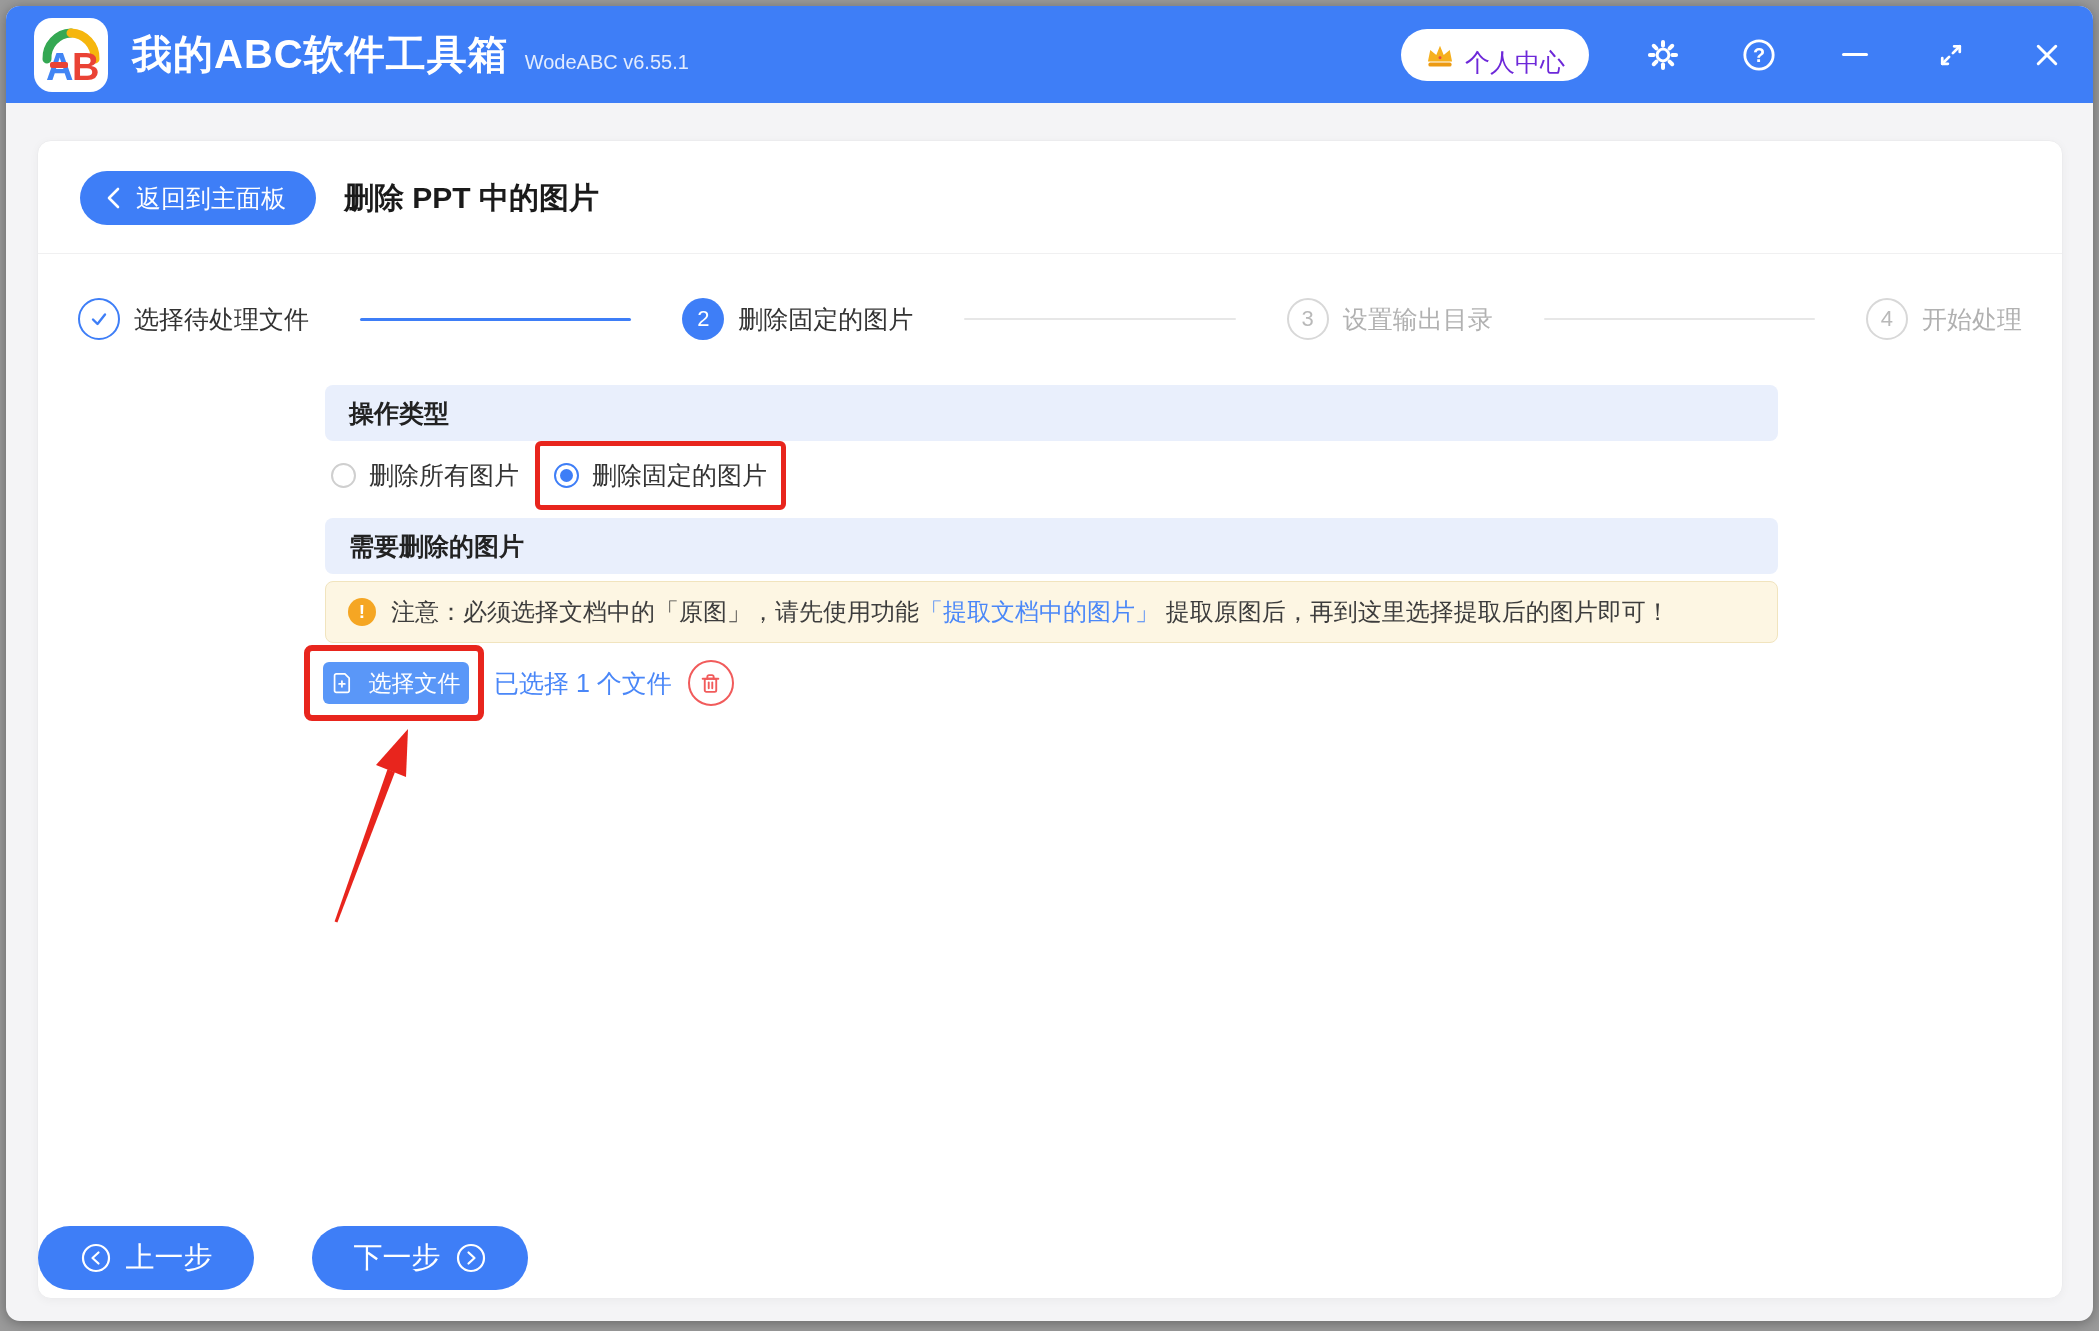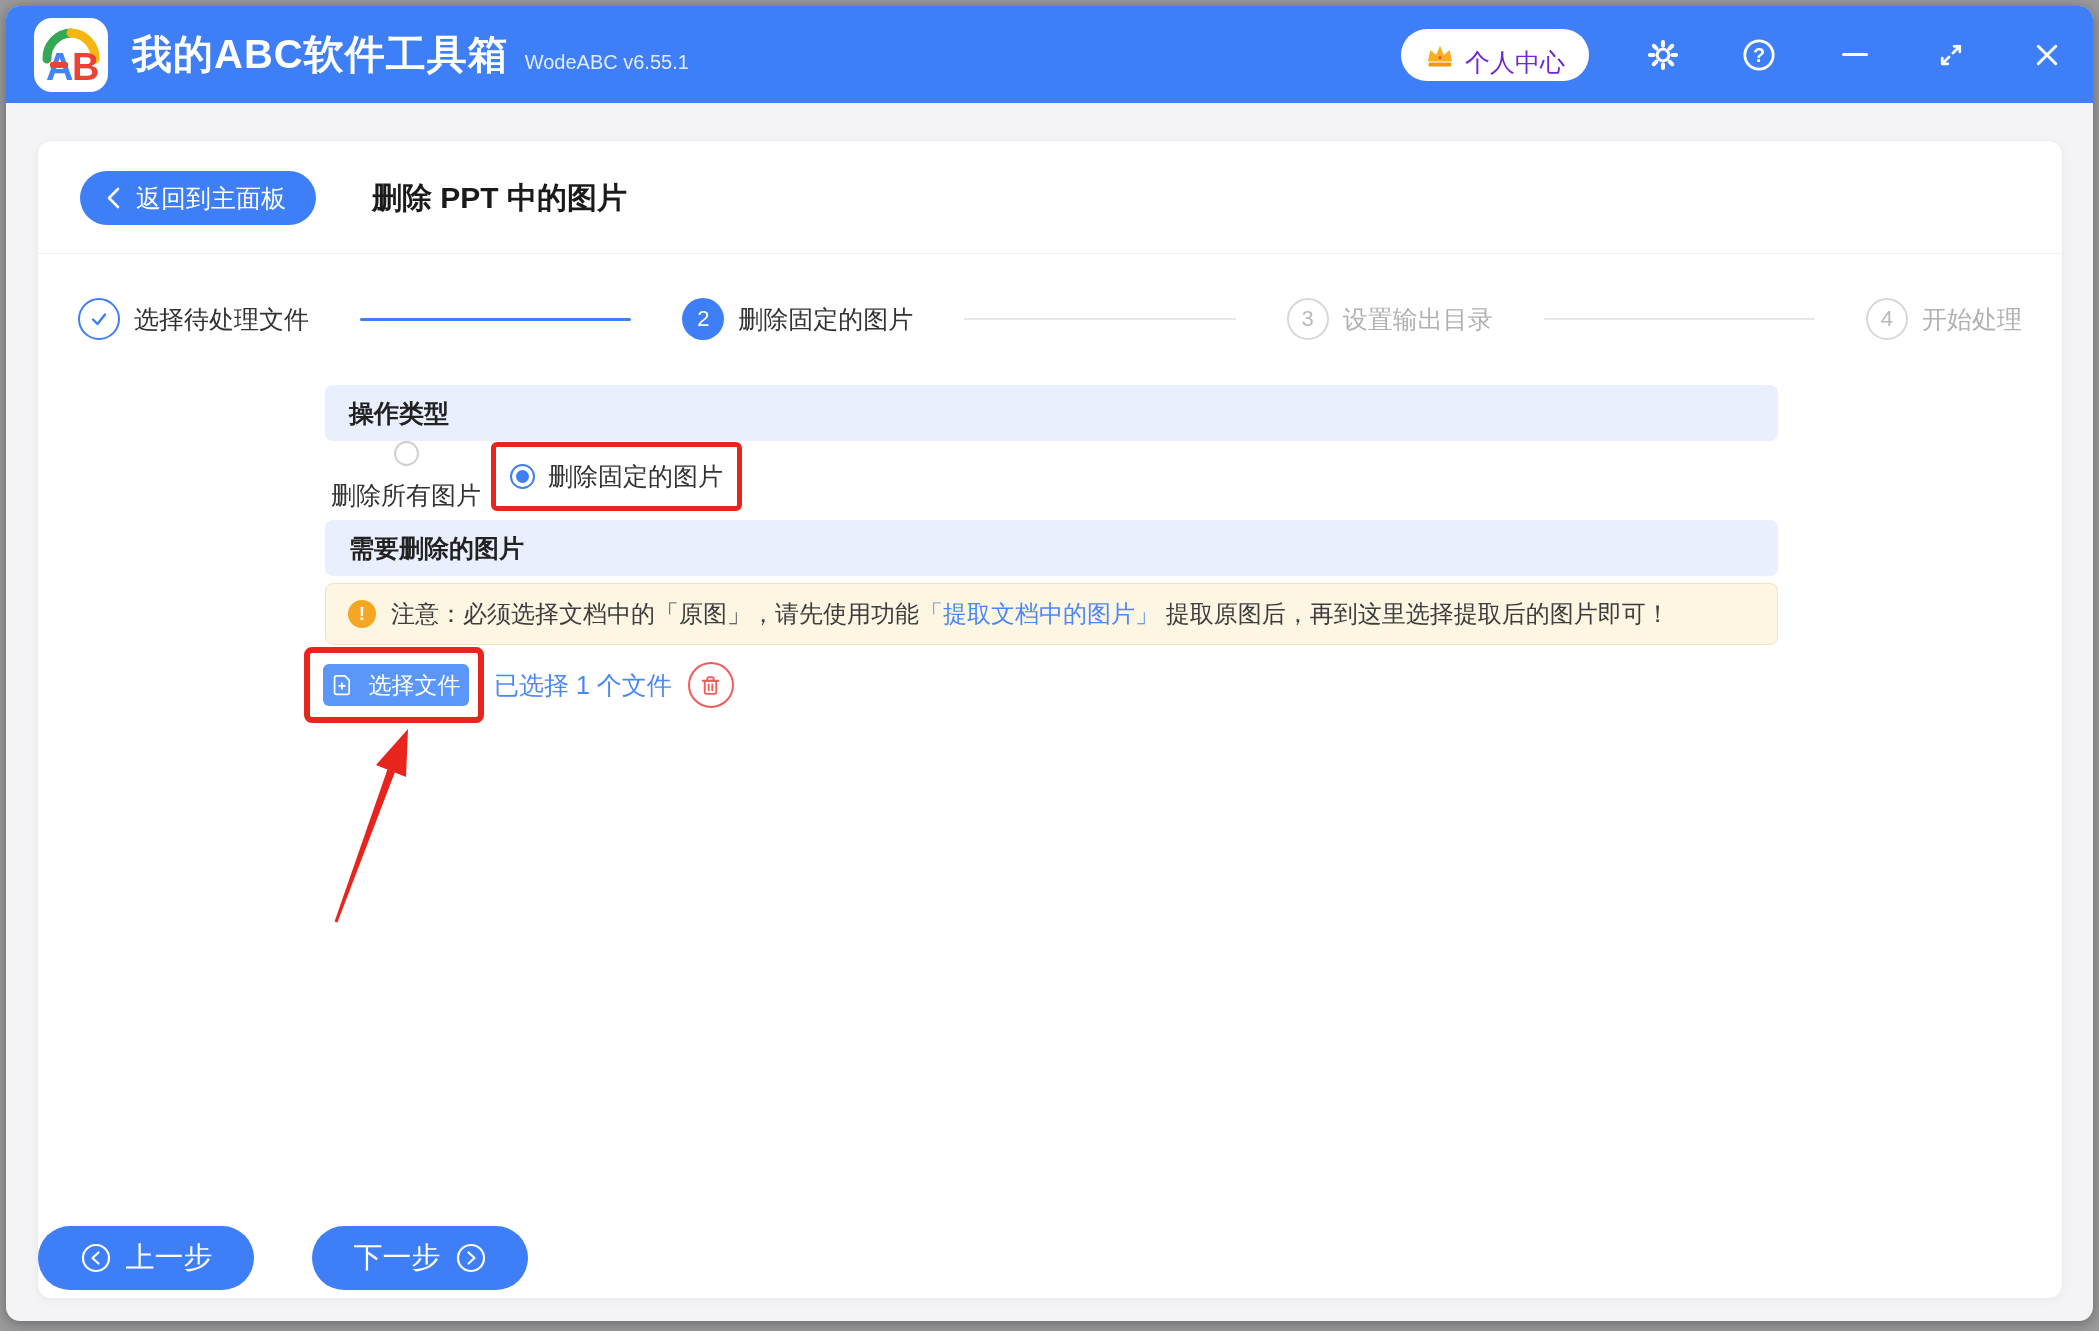--- a/index.html
+++ b/index.html
@@ -42,21 +42,21 @@
     position:absolute; left:31px; right:30px; top:134px; bottom:22px;
     background:#fff; border:1px solid #ececee; border-radius:14px;
     box-shadow:0 2px 10px rgba(0,0,0,.04);
   }
   .card-head { display:flex; align-items:center; gap:28px; padding:30px 42px 0 42px; }
   .back-btn {
     height:54px; border-radius:27px; background:#3E7EF7; color:#fff;
     display:flex; align-items:center; gap:12px; padding:0 30px 0 24px;
     font-size:25px; cursor:pointer; border:none;
   }
-  .page-title { font-size:30px; font-weight:bold; color:#1a1a1a;margin-left:28px; }
+  .page-title { font-size:30px; font-weight:bold; color:#1a1a1a; }
   .divider { height:1px; background:#f0f0f1; margin-top:28px; }
   
   .steps { display:flex; align-items:center; padding:44px 40px 0 40px;gap:35px; }
   .step { display:flex; align-items:center; gap:14px; flex:none; }
   .step-circle {
     width:42px; height:42px; border-radius:50%; display:flex;
     align-items:center; justify-content:center; font-size:22px; flex:none;
   }
   .step-done .step-circle { border:2px solid #3E7EF7; background:#fff; }
   .step-active .step-circle { background:#3E7EF7; color:#fff; }
@@ -67,21 +67,21 @@
   .connector.blue { height:3px; background:#3E7EF7; }
   .connector.gray { height:2px; background:#e7e7e7; }
   
   .main-col { width:1453px; margin:45px 0 0 287px; }
   .section-banner {
     height:56px; background:#E9EFFC; border-radius:8px; display:flex;
     align-items:center; padding:0 24px; font-size:25px; font-weight:bold; color:#222;
   }
   .radio-row { display:flex; align-items:center; margin-top:0; }
   .radio-opt { display:flex; align-items:center; gap:13px; cursor:pointer; }
-  .radio-opt.first { margin-left:6px; margin-right:10px;flex-direction:column; }
+  .radio-opt.first { margin-left:6px; margin-right:16px; }
   .radio-circle {
     width:25px; height:25px; border-radius:50%; border:2px solid #cfcfcf;
     background:#fff; flex:none; display:flex; align-items:center; justify-content:center;
   }
   .radio-circle.checked { border-color:#3E7EF7; }
   .radio-dot { width:13px; height:13px; border-radius:50%; background:#3E7EF7; }
   .radio-label { font-size:25px; color:#333; white-space:nowrap; }
   .red-box {
     border:5px solid #E8251D; border-radius:6px; padding:13px 14px; display:flex;
     align-items:flex-start;

